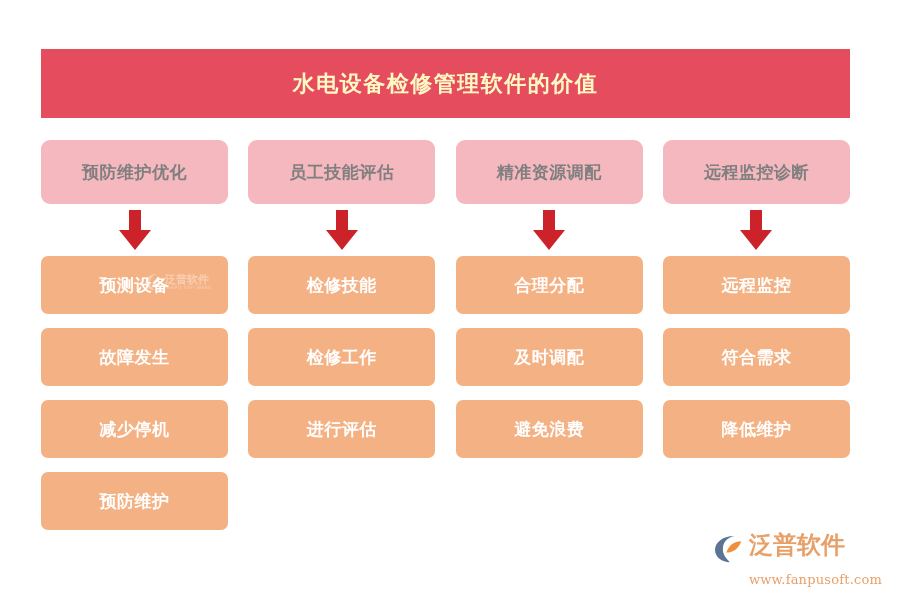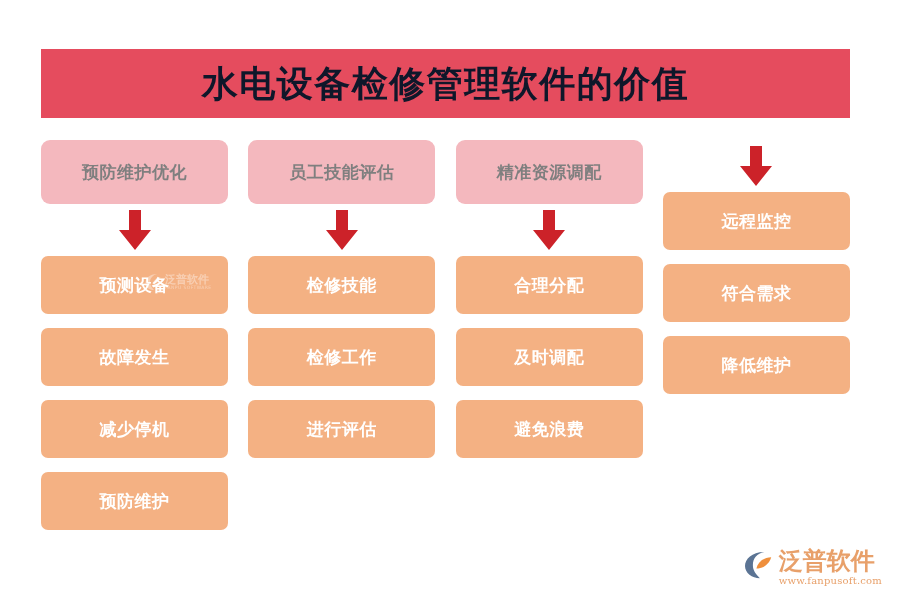--- a/index.html
+++ b/index.html
@@ -29,22 +29,22 @@
     left: 41px;
     top: 49px;
     width: 809px;
     height: 69px;
     background: #e54c5e;
     display: flex;
     align-items: center;
     justify-content: center;
   }
   .title-text {
-    color: #0f172a;
-    font-size: 36px;
+    color: #fef9c3;
+    font-size: 22px;
     font-weight: bold;
     letter-spacing: 1.5px;
     line-height: 1;
     white-space: nowrap;
   }
 
   
   .columns {
     position: absolute;
     left: 41px;
@@ -170,24 +170,24 @@
     align-items: flex-start;
   }
   .brand-cn {
     font-size: 24px;
     font-weight: bold;
     color: #e8a06a;
     line-height: 1;
     letter-spacing: 0px;
   }
   .brand-url {
-    font-size: 10px;
+    font-size: 13px;
     color: #e8a06a;
     line-height: 1;
-    margin-top: 3px;
+    margin-top: 16px;
     letter-spacing: 0.2px;
     font-family: "DejaVu Serif", "Liberation Serif", serif;
   }
 </style>
 </head>
 <body>
 
 <div class="canvas">
 
   <div class="title-banner">
@@ -269,20 +269,23 @@
         <div class="item-box">
           <span class="item-label">及时调配</span>
         </div>
         <div class="item-box">
           <span class="item-label">避免浪费</span>
         </div>
       </div>
     </div>
 
     <div class="column">
+      <div class="header-card">
+        <span class="header-card-label">远程监控诊断</span>
+      </div>
       <div class="arrow-wrap">
         <svg class="arrow" viewBox="0 0 36 40">
           <polygon points="12,0 24,0 24,20 34,20 18,40 2,20 12,20" fill="#CC2229"></polygon>
         </svg>
       </div>
       <div class="items">
         <div class="item-box">
           <span class="item-label">远程监控</span>
         </div>
         <div class="item-box">

